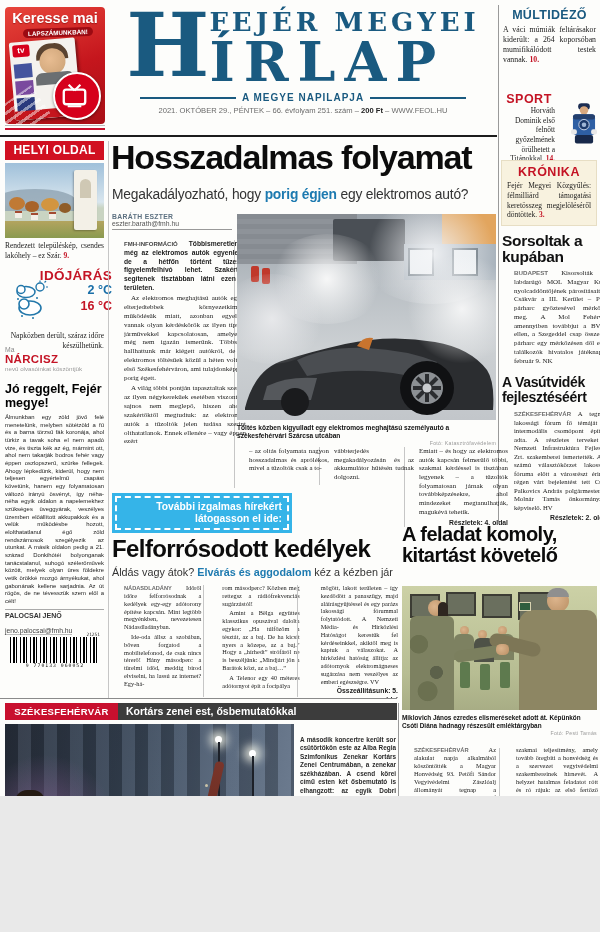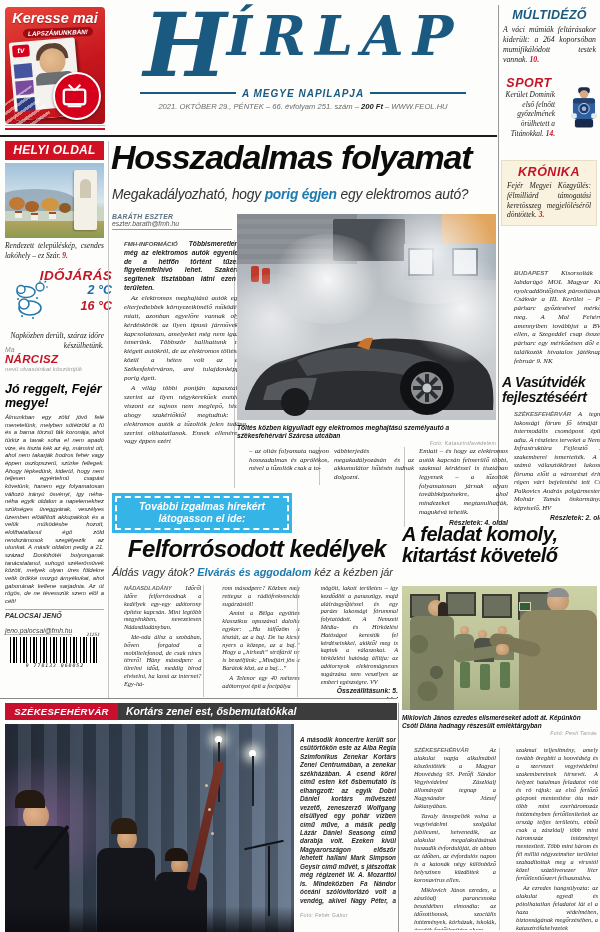--- a/index.html
+++ b/index.html
@@ -1,17 +1,17 @@
 <!DOCTYPE html>
 <html><head>
 <meta charset="utf-8">
 <style>
   html,body{margin:0;padding:0;background:#e9e9e9;}
-  .page{position:relative;width:600px;height:932px;background:#fdfdfb;overflow:hidden;
-        font-family:"Liberation Serif",serif;color:#1a1a1a;font-style:italic;}
+  .page{position:relative;width:600px;height:796px;background:#fdfdfb;overflow:hidden;
+        font-family:"Liberation Serif",serif;color:#1a1a1a;}
   .abs{position:absolute;}
   .vr{position:absolute;width:1px;background:#c6c6c6;}
   .red{color:#c41425;font-weight:bold;}
   .blue{color:#1d7ab0;}
   .just{text-align:justify;margin-left:12px;}
   .art p{margin:0 0 2px;}
   .art p + p{text-indent:7px;}
   .leadin{font-family:"Liberation Sans",sans-serif;font-weight:bold;color:#6b6b6b;font-size:.9em;}
   .more{font-family:"Liberation Sans",sans-serif;font-weight:bold;text-align:right;font-size:6.8px;margin-top:2px;}
   .caption{font-family:"Liberation Sans",sans-serif;font-weight:bold;font-size:6.6px;line-height:1.25;color:#111;}
@@ -53,21 +53,21 @@
   .m-date b{color:#222;}
   .head-rule{left:0;top:135px;width:497px;height:2px;background:#1c1c1c;}
   .promo-grayline{left:5px;top:125px;width:100px;height:1px;background:#bbb;}
   .promo-redline{left:5px;top:128px;width:100px;height:2px;background:#c8102e;}
 
   
   .multidezo{left:503px;top:8px;width:93px;}
   .rail-title-blue{font-family:"Liberation Sans",sans-serif;font-weight:bold;font-size:12.5px;color:#1a5a80;text-align:center;letter-spacing:.3px;}
   .rail-title-red{font-family:"Liberation Sans",sans-serif;font-weight:bold;font-size:12.5px;color:#c41425;text-align:center;letter-spacing:.5px;}
   .multidezo .txt{margin-top:3px;font-size:7.8px;line-height:1.3;text-align:justify;}
-  .sport{left:503px;top:76px;width:94px;display:flex;gap:16px;}
+  .sport{left:503px;top:92px;width:94px;display:flex;gap:16px;}
   .sport-txt{width:52px;font-size:7.4px;line-height:1.3;text-align:right;}
   .kronika{left:501px;top:160px;width:96px;height:66px;background:#f8f2df;border:1px solid #e7dec4;box-sizing:border-box;padding:4px 5px;}
   .kronika .txt{margin-top:2px;font-size:7.5px;line-height:1.3;text-align:justify;}
   .rail-head{font-family:"Liberation Sans",sans-serif;font-weight:bold;color:#111;line-height:1.04;letter-spacing:-.3px;}
   .cup-title{left:502px;top:233px;width:95px;font-size:15.5px;}
   .cup-body{left:502px;top:269px;width:95px;font-size:6.9px;line-height:1.27;}
   .railway-title{left:502px;top:375px;width:95px;font-size:14px;}
   .railway-body{left:502px;top:410px;width:95px;font-size:6.7px;line-height:1.27;}
   .main-vr{left:498px;top:5px;width:1px;height:517px;background:#9a9a9a;position:absolute;}
 
@@ -128,29 +128,29 @@
   .cap-row{left:237px;top:424px;width:259px;}
   .lead-c2{left:237px;top:447px;width:80px;font-size:6.9px;line-height:1.26;}
   .lead-c3{left:322px;top:447px;width:80px;font-size:6.9px;line-height:1.26;}
   .lead-c4{left:407px;top:447px;width:89px;font-size:6.9px;line-height:1.26;}
 
   
   .feol{left:112px;top:493px;width:294px;height:40px;display:flex;}
   .feol-blue{width:180px;background:#35b4e8;position:relative;display:flex;align-items:center;justify-content:center;}
   .feol-blue .dash{position:absolute;inset:3px;border:2px dashed #fff;}
   .feol-blue .tx{position:relative;color:#fff;font-family:"Liberation Sans",sans-serif;font-weight:bold;
-                 font-size:10.3px;line-height:1.2;text-align:center;padding:0 10px;}
+                 font-size:10.3px;line-height:1.2;text-align:right;padding:0 10px;}
   .feol-orange{flex:1;background:#f18a1d;display:flex;align-items:center;justify-content:center;color:#fff;
                font-family:"Liberation Sans",sans-serif;}
   .feol-orange .b{font-weight:bold;font-size:25px;letter-spacing:-.5px;}
   .feol-orange .t{font-size:25px;font-weight:normal;}
 
   
   .heated-h{left:112px;top:537px;width:290px;font-family:"Liberation Sans",sans-serif;font-weight:bold;
-            font-size:24px;letter-spacing:-.6px;color:#0c0c0c;line-height:1;text-align:center;}
+            font-size:24px;letter-spacing:-.6px;color:#0c0c0c;line-height:1;}
   .heated-sub{left:112px;top:566px;width:290px;font-family:"Liberation Sans",sans-serif;font-size:10.8px;color:#333;}
   .heated-cols{left:112px;top:584px;width:286px;height:114px;display:flex;gap:9px;overflow:hidden;}
   .heated-cols .col{width:89px;font-size:6.3px;line-height:1.24;}
 
   
   .mil-h{left:402px;top:524px;width:196px;font-family:"Liberation Sans",sans-serif;font-weight:bold;
          font-size:20px;letter-spacing:-.5px;line-height:1.05;color:#0c0c0c;}
   .milphoto{left:402px;top:586px;width:195px;height:124px;overflow:hidden;
             background:linear-gradient(#ccd1a6,#b7bd93 70%,#a8ad85);}
   .mp-frame{position:absolute;width:26px;height:20px;background:#6a6f5e;border:2px solid #3c3c34;}
@@ -214,20 +214,21 @@
       </svg>
     </div>
   </div>
   <div class="abs promo-grayline"></div>
   <div class="abs promo-redline"></div>
 
   <div class="abs masthead">
     <div class="m-row">
       <span class="m-h">H</span>
       <span class="m-col">
+        <span class="m-top">FEJÉR MEGYEI</span>
         <span class="m-rest">ÍRLAP</span>
       </span>
     </div>
     <div class="m-tagline">
       <span class="tl"></span>
       <span class="tx">A MEGYE NAPILAPJA</span>
       <span class="tl"></span>
     </div>
     <div class="m-date"><span>2021. OKTÓBER 29., PÉNTEK – 66. évfolyam 251. szám – </span><b>200 Ft</b><span> – WWW.FEOL.HU</span></div>
   </div>
@@ -235,40 +236,41 @@
   <div class="main-vr"></div>
 
   <div class="abs multidezo">
     <div class="rail-title-blue">MÚLTIDÉZŐ</div>
     <div class="txt"><span>A váci múmiák feltárásakor kiderült: a 264 koporsóban mumifikálódott testek vannak.</span> <span class="red">10.</span></div>
   </div>
 
   <div class="abs sport">
     <div>
       <div class="rail-title-red">SPORT</div>
-      <div class="sport-txt"><span>Kerület Dominik első felnőtt győzelmének örülhetett a Titánokkal.</span> <span class="red">14.</span></div>
+      <div class="sport-txt"><span>Horváth Dominik első felnőtt győzelmének örülhetett a Titánokkal.</span> <span class="red">14.</span></div>
     </div>
     <svg width="40" height="64" viewBox="0 0 40 64">
       <rect x="11" y="0" width="18" height="10" rx="5" fill="#1c2d52"></rect>
       <circle cx="20" cy="11" r="6.5" fill="#d9a97f"></circle>
       <rect x="3" y="17" width="34" height="32" rx="6" fill="#2e5fa3"></rect>
       <rect x="3" y="17" width="34" height="8" rx="4" fill="#24406e"></rect>
       <circle cx="20" cy="33" r="8" fill="#1d3a6b" stroke="#c7d3e6" stroke-width="1.5"></circle>
       <circle cx="20" cy="33" r="3.5" fill="#9fb6d6"></circle>
       <rect x="0" y="40" width="9" height="8" rx="3" fill="#e8e8e8"></rect>
       <rect x="31" y="40" width="9" height="8" rx="3" fill="#e8e8e8"></rect>
       <rect x="6" y="49" width="28" height="13" rx="3" fill="#18294a"></rect>
     </svg>
   </div>
 
   <div class="abs kronika">
     <div class="rail-title-red">KRÓNIKA</div>
     <div class="txt"><span>Fejér Megyei Közgyűlés: félmilliárd támogatási keretösszeg megjelöléséről döntöttek.</span> <span class="red">3.</span></div>
   </div>
 
+  <div class="abs rail-head cup-title">Sorsoltak a kupában</div>
   <div class="abs just cup-body art">
     <p><span class="leadin">BUDAPEST</span> <span>Kisorsolták a labdarúgó MOL Magyar Kupa nyolcaddöntőjének párosításait. A Csákvár a III. Kerület – Paks párharc győztesével mérkőzik meg. A Mol Fehérvár, amennyiben továbbjut a BVSC ellen, a Szegeddel csap össze. A párharc egy mérkőzésen dől el, a találkozók hivatalos játéknapja: február 9. NK</span></p>
   </div>
 
   <div class="abs rail-head railway-title">A Vasútvidék fejlesztéséért</div>
   <div class="abs just railway-body art">
     <p><span class="leadin">SZÉKESFEHÉRVÁR</span> <span>A tegnapi lakossági fórum fő témáját az intermodális csomópont építése adta. A részletes terveket a Nemzeti Infrastruktúra Fejlesztő Zrt. szakemberei ismertették. A 4. számú választókörzet lakossági fóruma előtt a városrészt érintő, régen várt bejelentést tett Cser-Palkovics András polgármester és Molnár Tamás önkormányzati képviselő. HV</span></p>
     <div class="more">Részletek: 2. oldal</div>
   </div>
 

